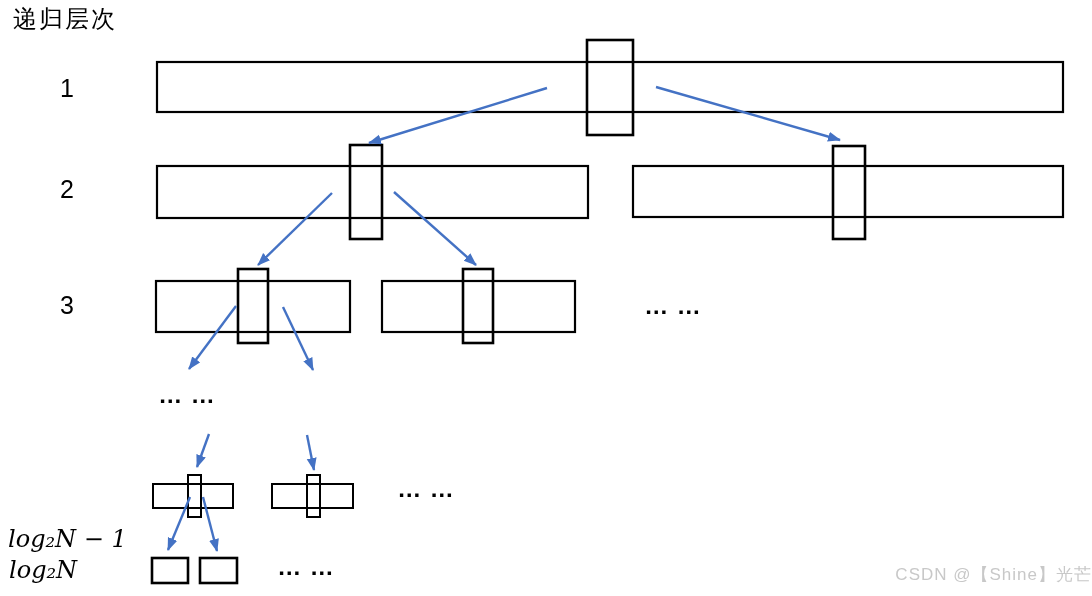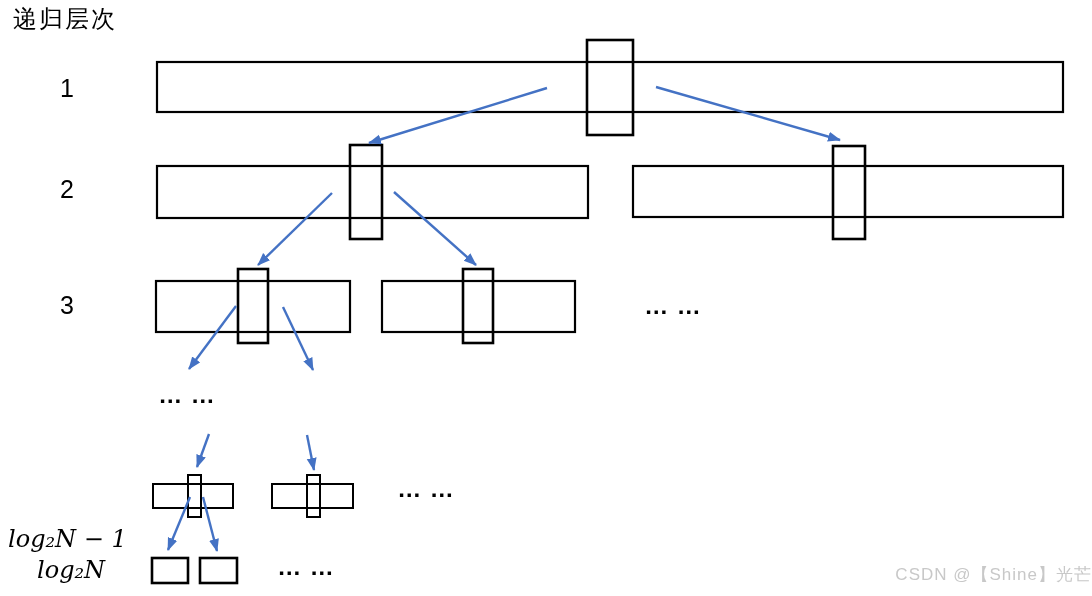--- a/index.html
+++ b/index.html
@@ -51,21 +51,21 @@
   }
   .row-num.r1 { left: 51px; top: 75px; }
   .row-num.r2 { left: 51px; top: 176px; }
   .row-num.r3 { left: 51px; top: 292px; }
   .math-label {
     font-family: "DejaVu Serif", "Liberation Serif", serif;
     font-style: italic;
     font-size: 24px;
   }
   .math-label.r4 { left: 8px;  top: 478px; margin-top: 48px; }
-  .math-label.r5 { left: 37px; top: 557px; }
+  .math-label.r5 { left: 9px; top: 557px; }
   .ellipsis {
     width: 74px;
     text-align: center;
     font-size: 24px;
     font-weight: bold;
     letter-spacing: 1px;
   }
   .ellipsis.e3 { left: 636px; top: 293px; }
   .ellipsis.e4 { left: 150px; top: 382px; }
   .ellipsis.e5 { left: 389px; top: 476px; }

